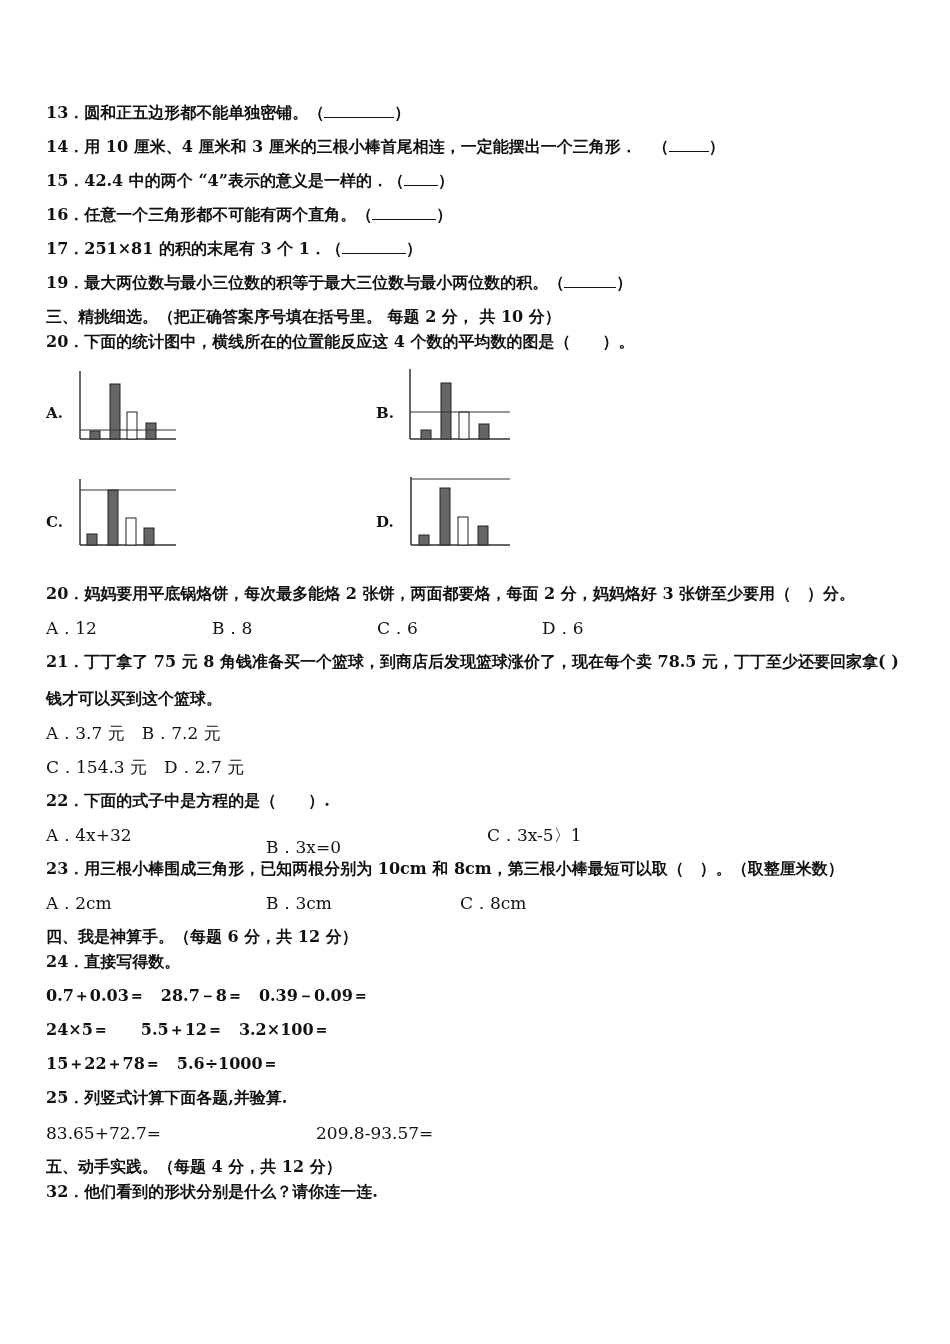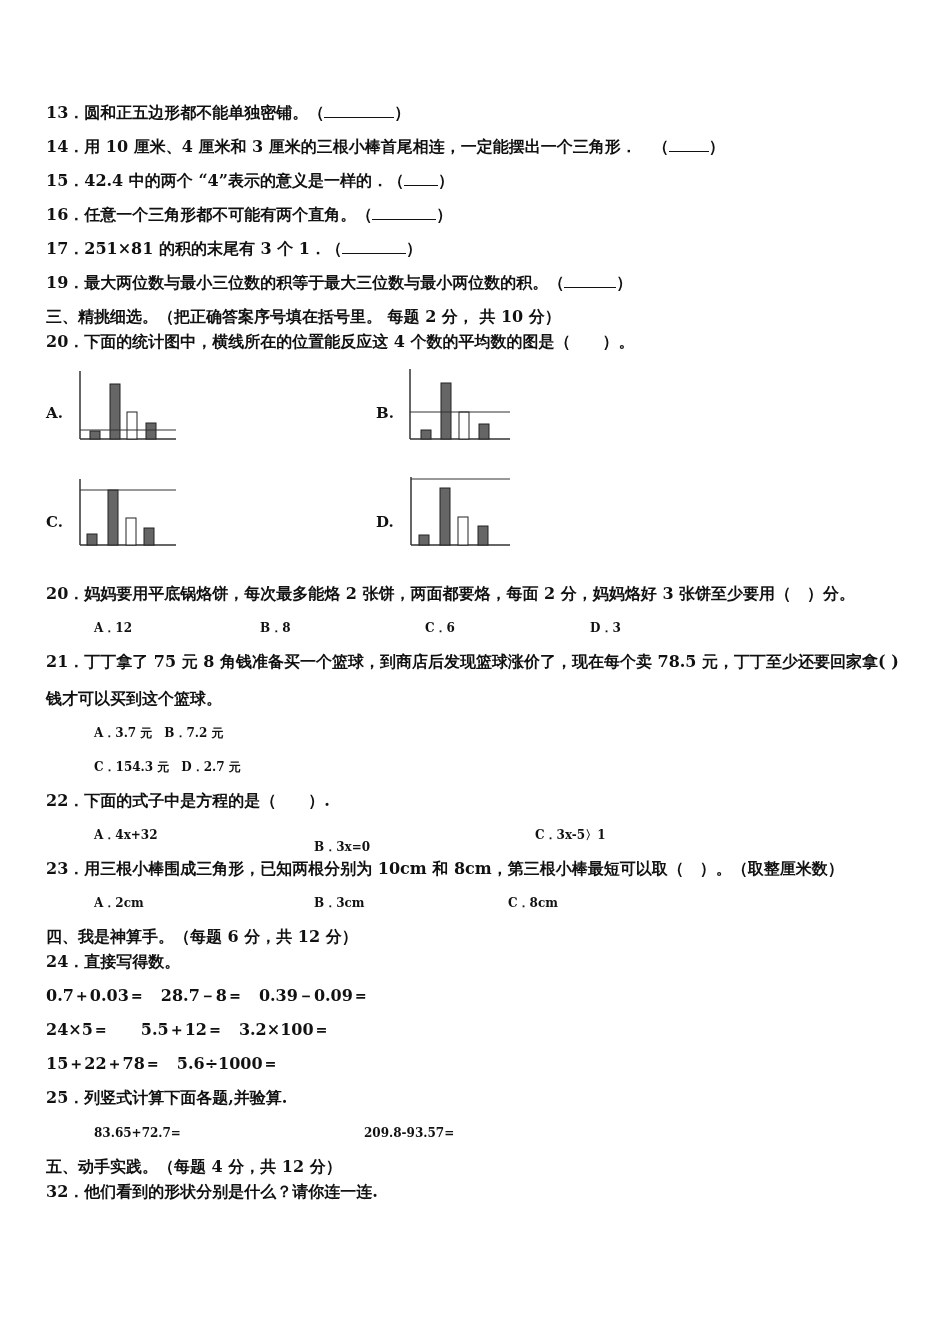--- a/index.html
+++ b/index.html
@@ -1,19 +1,19 @@
 <!DOCTYPE html>
 <html><head>
 <meta charset="utf-8">
 <style>
   html, body { margin:0; padding:0; background:#ffffff; }
   body { width:950px; height:1344px; position:relative; overflow:hidden;
          font-family:"DejaVu Serif","Liberation Serif",serif; color:#111; }
   .line { position:absolute; left:46px; font-size:16px; line-height:20px; white-space:pre; font-weight:bold; }
-  .opt { position:absolute; font-size:12px; line-height:20px; white-space:pre; font-weight:bold;margin-left:48px; }
+  .opt { position:absolute; font-size:17px; line-height:20px; white-space:pre; font-weight:normal; }
   .blank { display:inline-block; border-bottom:1.5px solid #111; height:14px; vertical-align:baseline; }
   .chart { position:absolute; }
   .chart-label { position:absolute; font-size:15px; font-weight:bold; line-height:20px; }
   svg { display:block; }
 </style>
 </head>
 <body>
 
 <div class="line" style="top:103px"><span>13．</span><span>圆和正五边形都不能单独密铺。（</span><span class="blank" style="width:70px"></span><span>）</span></div>
 
@@ -79,21 +79,21 @@
     <rect x="52" y="43" width="10" height="28" fill="#fff" stroke="#222"></rect>
     <rect x="72" y="52" width="10" height="19" fill="#666" stroke="#222"></rect>
     <line x1="5" y1="5" x2="104" y2="5" stroke="#333" stroke-width="1.2"></line>
   </svg>
 </div>
 
 <div class="line" style="top:584px">20．妈妈要用平底锅烙饼，每次最多能烙 2 张饼，两面都要烙，每面 2 分，妈妈烙好 3 张饼至少要用（　）分。</div>
 <div class="opt" style="left:46px;top:618px">A．12</div>
 <div class="opt" style="left:212px;top:618px">B．8</div>
 <div class="opt" style="left:377px;top:618px">C．6</div>
-<div class="opt" style="left:542px;top:618px">D．3</div>
+<div class="opt" style="left:542px;top:618px">D．6</div>
 
 <div class="line" style="top:652px">21．丁丁拿了 75 元 8 角钱准备买一个篮球，到商店后发现篮球涨价了，现在每个卖 78.5 元，丁丁至少还要回家拿( )</div>
 <div class="line" style="top:689px">钱才可以买到这个篮球。</div>
 <div class="opt" style="left:46px;top:723px">A．3.7 元　B．7.2 元</div>
 <div class="opt" style="left:46px;top:757px">C．154.3 元　D．2.7 元</div>
 
 <div class="line" style="top:791px">22．下面的式子中是方程的是（　　）.</div>
 <div class="opt" style="left:46px;top:825px">A．4x+32</div>
 <div class="opt" style="left:266px;top:837px">B．3x=0</div>
 <div class="opt" style="left:487px;top:825px">C．3x-5〉1</div>

